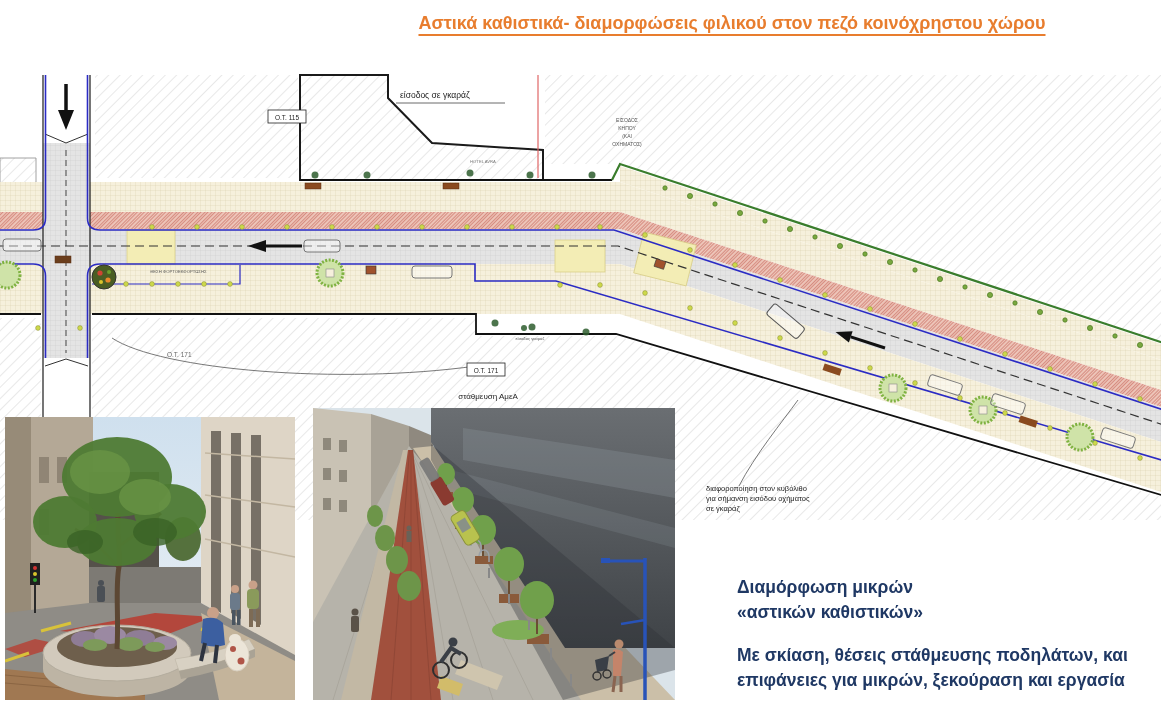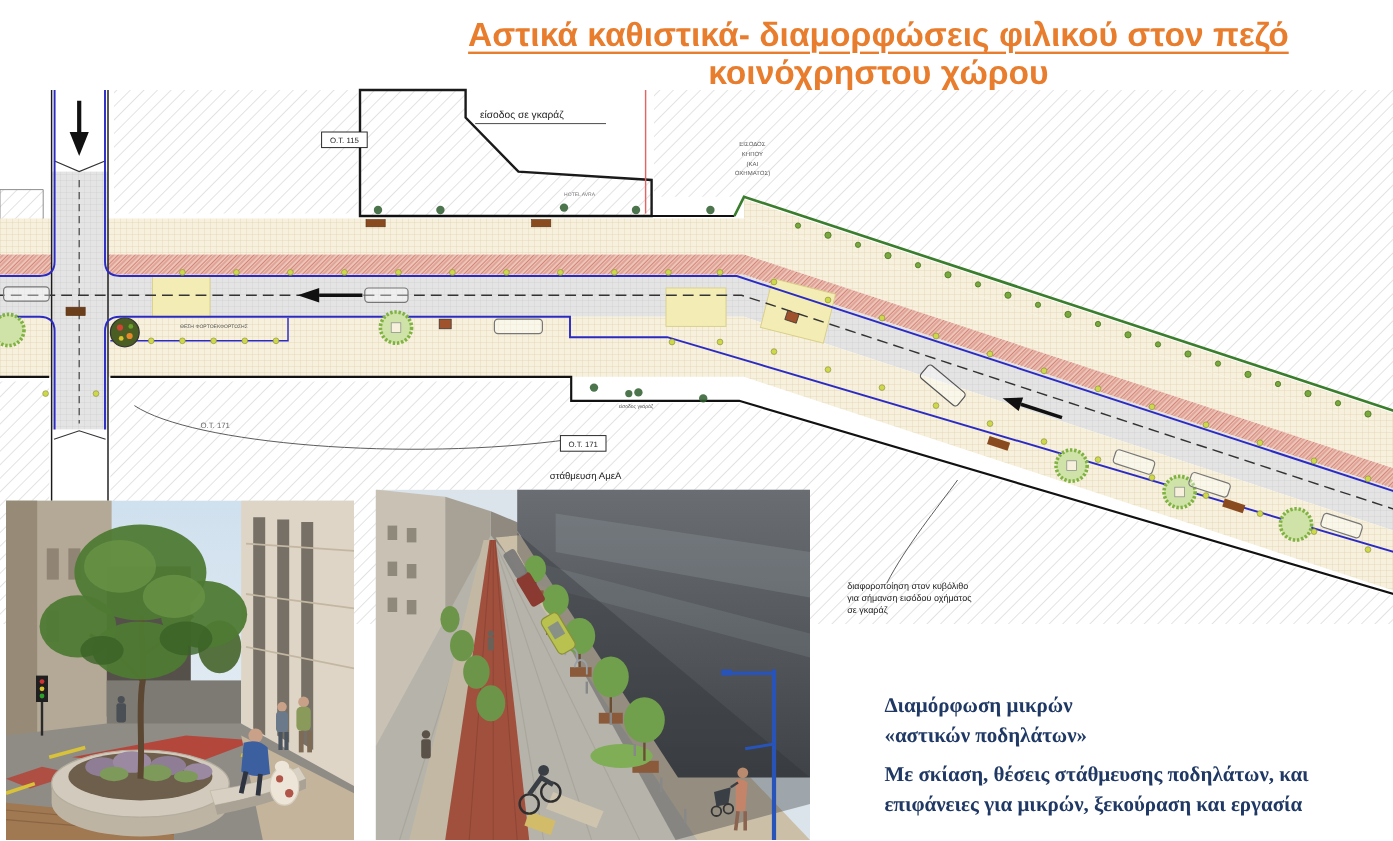--- a/index.html
+++ b/index.html
@@ -1,26 +1,26 @@
 <!DOCTYPE html>
 <html><head>
 <meta charset="utf-8">
 <style>
   html,body{margin:0;padding:0;background:#ffffff;}
   .page{position:relative;width:1161px;height:701px;background:#ffffff;overflow:hidden;
         font-family:"Liberation Sans",sans-serif;}
   .title{position:absolute;left:320px;top:13px;width:824px;text-align:center;
-         font-size:28px;font-weight:bold;color:#E87D2E;
+         font-size:18px;font-weight:bold;color:#E87D2E;
          text-decoration:underline;text-underline-offset:5px;text-decoration-thickness:2px;}
   .plan-svg{position:absolute;left:0;top:70px;}
   .render1{position:absolute;left:5px;top:417px;}
   .render2{position:absolute;left:313px;top:408px;}
   .caption{position:absolute;left:737px;top:575px;width:424px;color:#1F3864;
-           font-size:17.5px;font-weight:bold;line-height:25px;font-family:Liberation Serif, serif;}
-  .caption .body{margin-top:8px;}
+           font-size:17.5px;font-weight:bold;line-height:25px;}
+  .caption .body{margin-top:18px;}
   svg text{font-family:"Liberation Sans",sans-serif;}
 </style>
 </head>
 <body>
 
 <div class="page">
 
   <div class="title">Αστικά καθιστικά- διαμορφώσεις φιλικού στον πεζό κοινόχρηστου χώρου</div>
 
   <svg class="plan-svg" width="1161" height="450" viewBox="0 0 1161 450">
@@ -479,21 +479,21 @@
         <line x1="196" y1="186" x2="196" y2="196"></line>
       <line x1="216" y1="212" x2="216" y2="222"></line>
         <line x1="238" y1="240" x2="238" y2="252"></line>
       <line x1="258" y1="266" x2="258" y2="278"></line>
     </g>
   </svg>
 
   <div class="caption">
     <div>
       <div>Διαμόρφωση μικρών</div>
-      <div>«αστικών ποδηλάτων»</div>
+      <div>«αστικών καθιστικών»</div>
     </div>
     <div class="body">
       <div>Με σκίαση, θέσεις στάθμευσης ποδηλάτων, και</div>
       <div>επιφάνειες για μικρών, ξεκούραση και εργασία</div>
     </div>
   </div>
 
 </div>
 
 </body></html>

